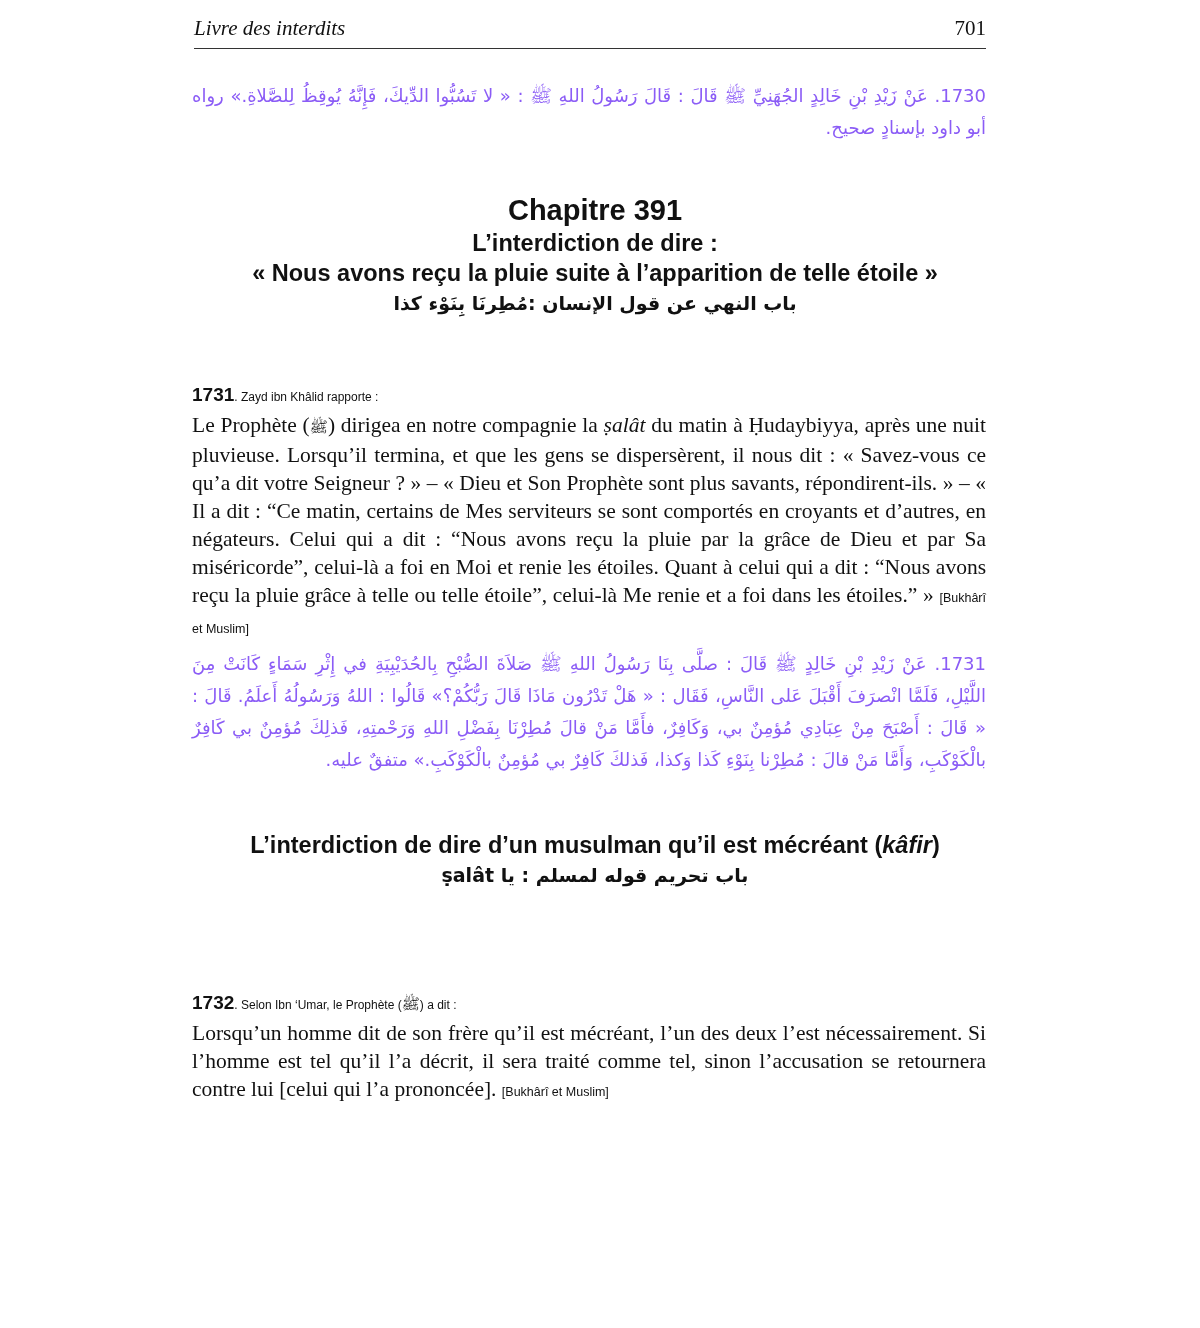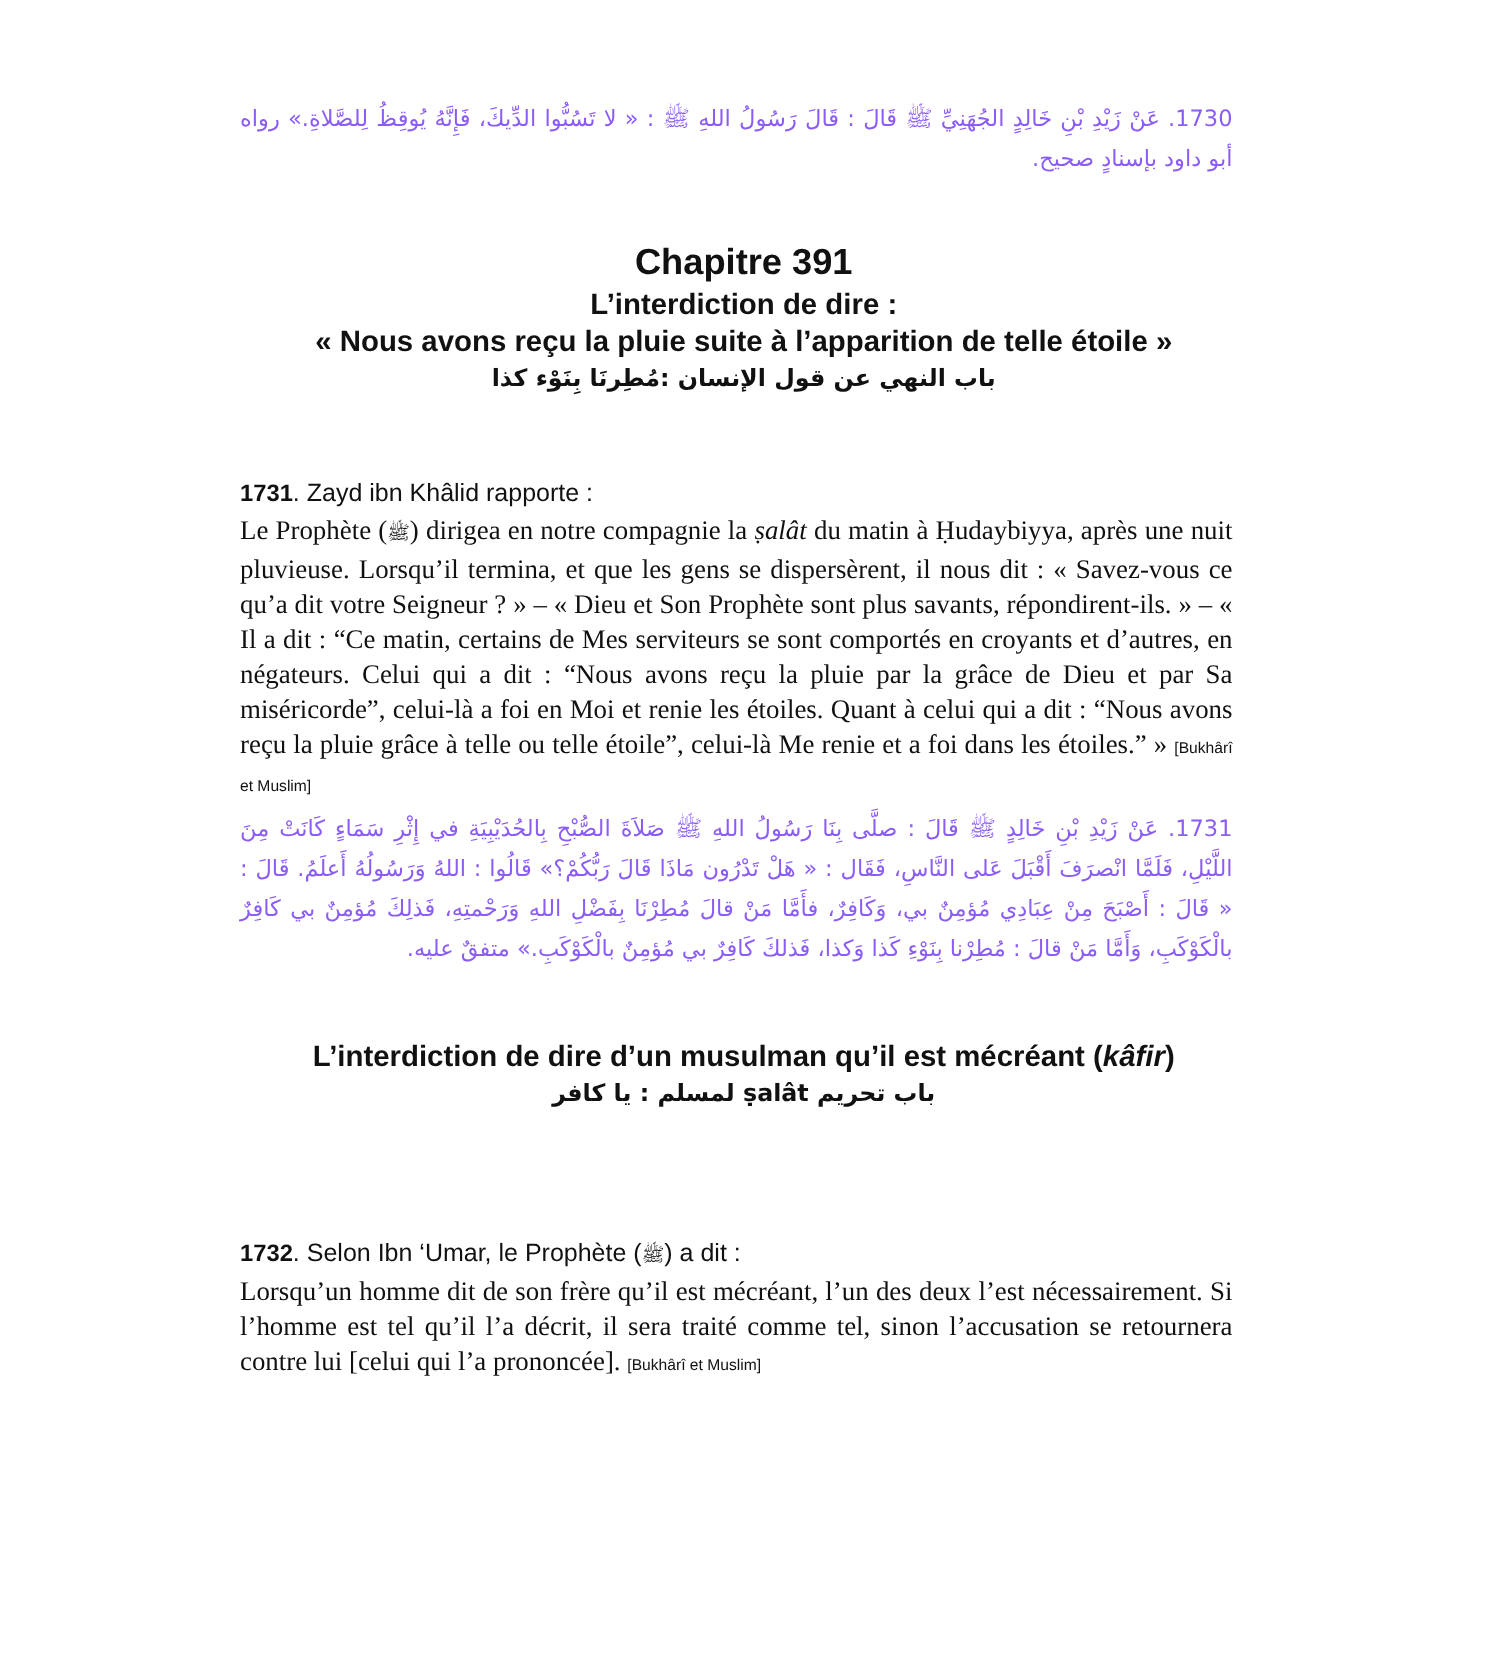--- a/index.html
+++ b/index.html
@@ -19,50 +19,54 @@
   }
   .fr {
     position: absolute; font-family: "Liberation Serif", serif; font-size: 21.5px;
     line-height: 28px; text-align: justify; color: #111;
   }
   .fr p { margin: 0; }
   .chap-block { position: absolute; left: 190px; width: 810px; text-align: center; font-family: "Liberation Sans", sans-serif; }
   .chap-num { font-weight: bold; font-size: 29px; line-height: 36px; }
   .chap-title { font-weight: bold; font-size: 23.5px; line-height: 30px; }
   .chap-ar { font-family: "DejaVu Sans", sans-serif; font-weight: bold; font-size: 19px; line-height: 30px; direction: rtl; }
-  .hadith-intro { font-family: "Liberation Sans", sans-serif; font-size: 20px; }
+  .hadith-intro { font-family: "Liberation Sans", sans-serif; font-size: 12px; }
   .hadith-num { font-family: "Liberation Sans", sans-serif; font-weight: bold; font-size: 19px; }
   .source { font-family: "Liberation Sans", sans-serif; font-size: 12.5px; }
   .saw { font-size: 15px; }
 </style>
 </head>
 <body>
 
 <div class="page">
 
+  <div class="running-head">
+    <span class="running-title">Livre des interdits</span>
+    <span class="page-number">701</span>
+  </div>
 
   <div class="ar" style="left:192px; top:80px; width:794px;">1730. عَنْ زَيْدِ بْنِ خَالِدٍ الجُهَنِيِّ ﷺ قَالَ : قَالَ رَسُولُ اللهِ ﷺ : « لا تَسُبُّوا الدِّيكَ، فَإِنَّهُ يُوقِظُ لِلصَّلاةِ.» رواه أبو داود بإسنادٍ صحيح.</div>
 
   <div class="chap-block" style="top:192px;">
     <div class="chap-num">Chapitre 391</div>
     <div class="chap-title">L’interdiction de dire :</div>
     <div class="chap-title">« Nous avons reçu la pluie suite à l’apparition de telle étoile »</div>
     <div class="chap-ar">باب النهي عن قول الإنسان :مُطِرنَا بِنَوْء كذا</div>
   </div>
 
   <div class="fr" style="left:192px; top:380px; width:794px;">
     <p><span class="hadith-num">1731</span><span class="hadith-intro">. Zayd ibn Khâlid rapporte :</span></p>
     <p><span>Le Prophète (</span><span class="saw">ﷺ</span><span>) dirigea en notre compagnie la </span><i>ṣalât</i><span> du matin à Ḥudaybiyya, après une nuit pluvieuse. Lorsqu’il termina, et que les gens se dispersèrent, il nous dit : « Savez-vous ce qu’a dit votre Seigneur ? » – « Dieu et Son Prophète sont plus savants, répondirent-ils. » – « Il a dit : “Ce matin, certains de Mes serviteurs se sont comportés en croyants et d’autres, en négateurs. Celui qui a dit : “Nous avons reçu la pluie par la grâce de Dieu et par Sa miséricorde”, celui-là a foi en Moi et renie les étoiles. Quant à celui qui a dit : “Nous avons reçu la pluie grâce à telle ou telle étoile”, celui-là Me renie et a foi dans les étoiles.” » </span><span class="source">[Bukhârî et Muslim]</span></p>
   </div>
 
   <div class="ar" style="left:192px; top:648px; width:794px;">1731. عَنْ زَيْدِ بْنِ خَالِدٍ ﷺ قَالَ : صلَّى بِنَا رَسُولُ اللهِ ﷺ صَلاَةَ الصُّبْحِ بِالحُدَيْبِيَةِ في إِثْرِ سَمَاءٍ كَانَتْ مِنَ اللَّيْلِ، فَلَمَّا انْصرَفَ أَقْبَلَ عَلى النَّاسِ، فَقَال : « هَلْ تَدْرُون مَاذَا قَالَ رَبُّكُمْ؟» قَالُوا : اللهُ وَرَسُولُهُ أَعلَمُ. قَالَ : « قَالَ : أَصْبَحَ مِنْ عِبَادِي مُؤمِنٌ بي، وَكَافِرٌ، فأَمَّا مَنْ قالَ مُطِرْنَا بِفَضْلِ اللهِ وَرَحْمتِهِ، فَذلِكَ مُؤمِنٌ بي كَافِرٌ بالْكَوْكَبِ، وَأَمَّا مَنْ قالَ : مُطِرْنا بِنَوْءِ كَذا وَكذا، فَذلكَ كَافِرٌ بي مُؤمِنٌ بالْكَوْكَبِ.» متفقٌ عليه.</div>
 
   <div class="chap-block" style="top:830px;">
     <div class="chap-title"><span>L’interdiction de dire d’un musulman qu’il est mécréant (</span><i>kâfir</i><span>)</span></div>
-    <div class="chap-ar">باب تحريم ṣalât لمسلم : يا كافر</div>
+    <div class="chap-ar">باب تحريم قوله لمسلم : يا ṣalât</div>
   </div>
 
   <div class="fr" style="left:192px; top:988px; width:794px;">
     <p><span class="hadith-num">1732</span><span class="hadith-intro">. Selon Ibn ‘Umar, le Prophète (</span><span class="hadith-intro saw">ﷺ</span><span class="hadith-intro">) a dit :</span></p>
     <p><span>Lorsqu’un homme dit de son frère qu’il est mécréant, l’un des deux l’est nécessairement. Si l’homme est tel qu’il l’a décrit, il sera traité comme tel, sinon l’accusation se retournera contre lui [celui qui l’a prononcée]. </span><span class="source">[Bukhârî et Muslim]</span></p>
   </div>
 
 
 </div>
 

